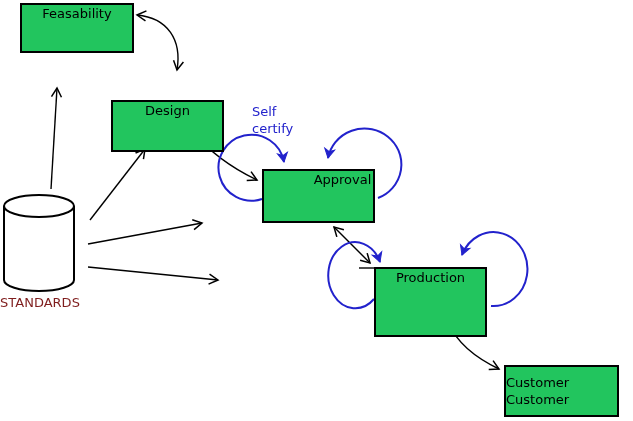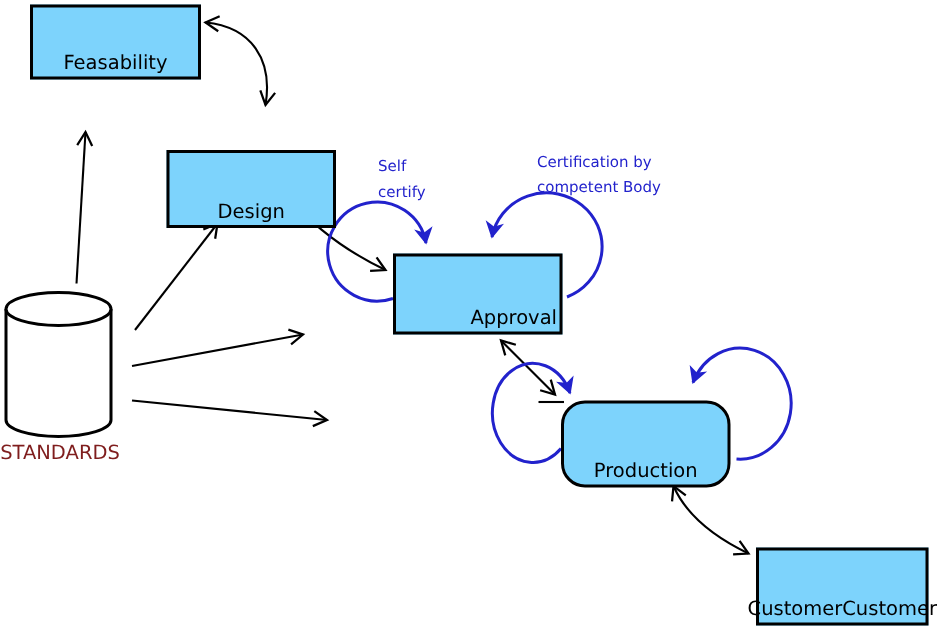--- a/index.html
+++ b/index.html
@@ -13,33 +13,33 @@
   }
   .stage svg.artwork {
     position: absolute;
     left: 0; top: 0;
     width: 633px; height: 421px;
   }
   .node {
     position: absolute;
     box-sizing: border-box;
     border: 2px solid #000000;
-    background: #7dd3fc;
+    background: #22c55e;
     display: flex;
-    align-items: flex-end;
+    align-items: flex-start;
     justify-content: center;
     font-size: 13px;
     color: #000000;
     line-height: 17px;
     text-align: center;
   }
-  .node.multiline { flex-direction: row; }
+  .node.multiline { flex-direction: column; }
   .annotation {
     position: absolute;
-    font-size: 10px;
+    font-size: 13px;
     line-height: 17px;
     color: #2222cc;
     white-space: nowrap;
   }
   .cyl-label {
     position: absolute;
     font-size: 13px;
     color: #7f1d1d;
     text-align: center;
     white-space: nowrap;
@@ -86,36 +86,32 @@
   </div>
 
   <div class="node" style="left:111px; top:64px; width:113px; height:52px;margin-top:36px;">
     <span>Design</span>
   </div>
 
   <div class="node" style="left:262px; top:169px; width:113px; height:54px;padding-left:48px;">
     <span>Approval</span>
   </div>
 
-  <div class="node" style="left:374px; top:267px; width:113px; height:58px;border-radius:16px;">
+  <div class="node" style="left:374px; top:267px; width:113px; height:70px;">
     <span>Production</span>
   </div>
 
   <div class="node multiline" style="left:504px; top:365px; width:115px; height:52px;">
     <span>Customer</span>
     <span>Customer</span>
   </div>
 
   <div class="cyl-label" style="left:0px; top:295px; width:80px;">STANDARDS</div>
 
   <div class="annotation" style="left:252px; top:103px;">
     <div>Self</div>
     <div>certify</div>
   </div>
 
-  <div class="annotation" style="left:358px; top:100px;">
-    <div>Certification by</div>
-    <div>competent Body</div>
-  </div>
 
 
 
 </div>
 
 </body></html>

